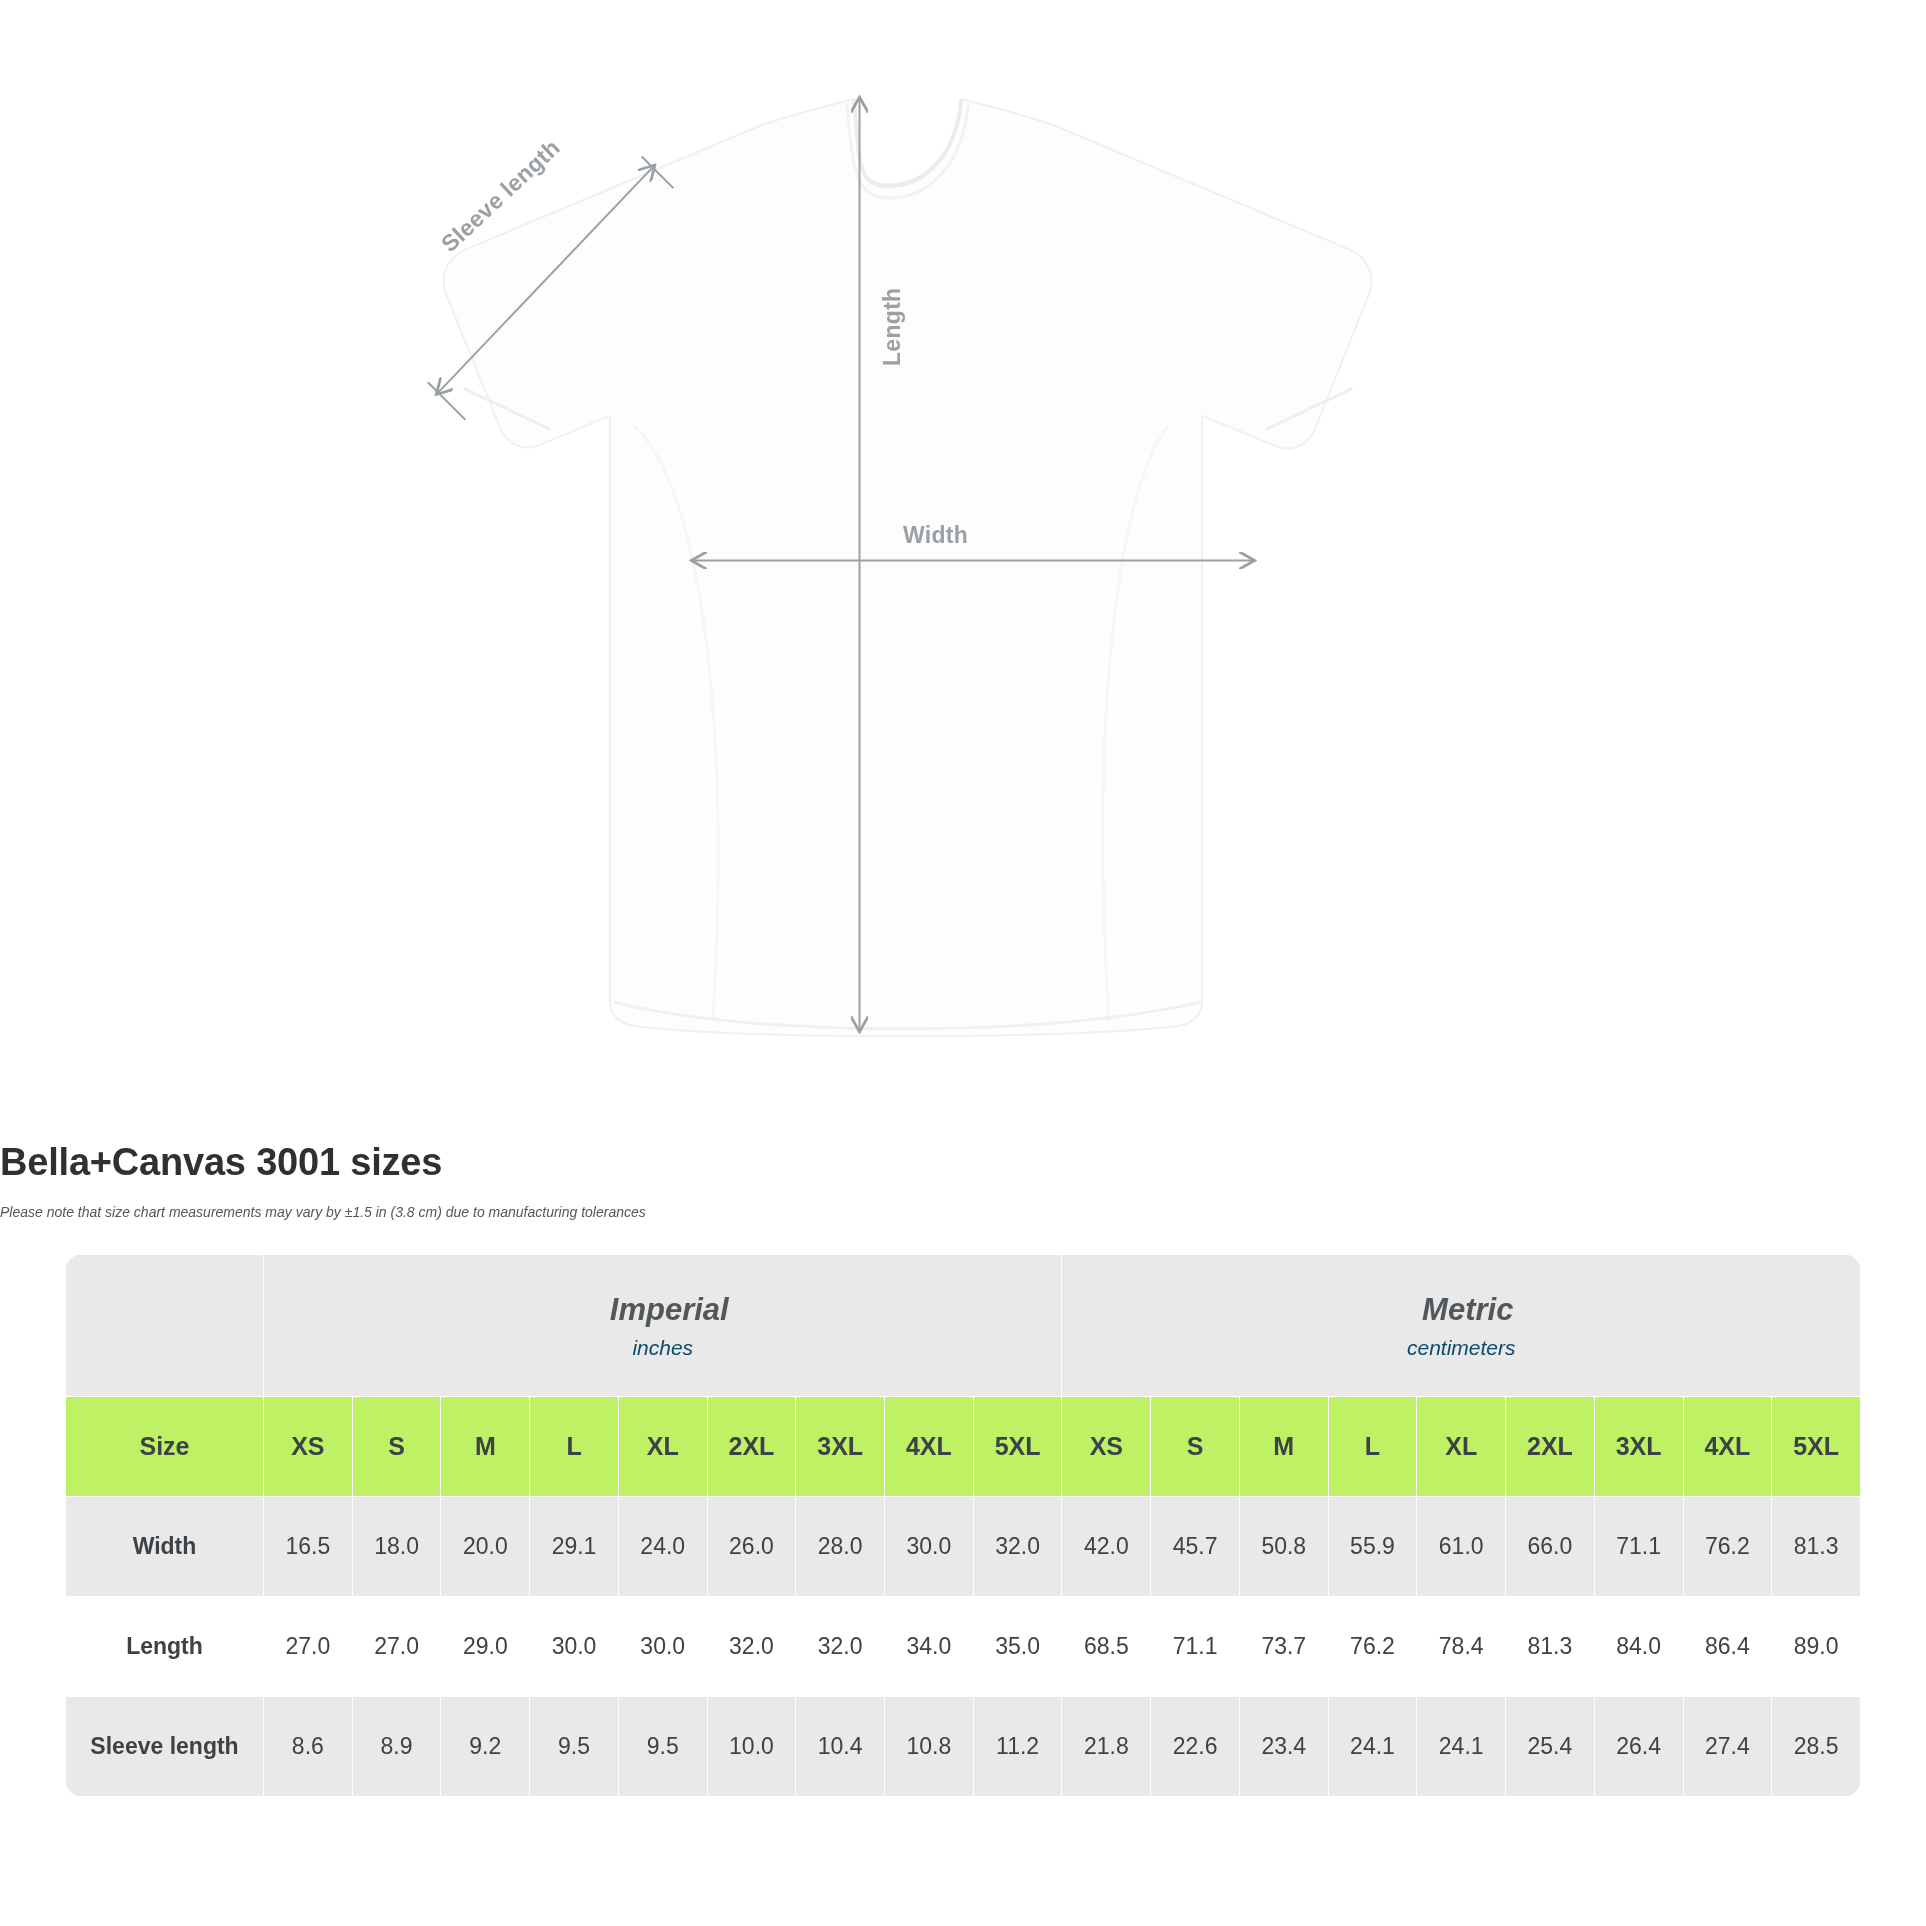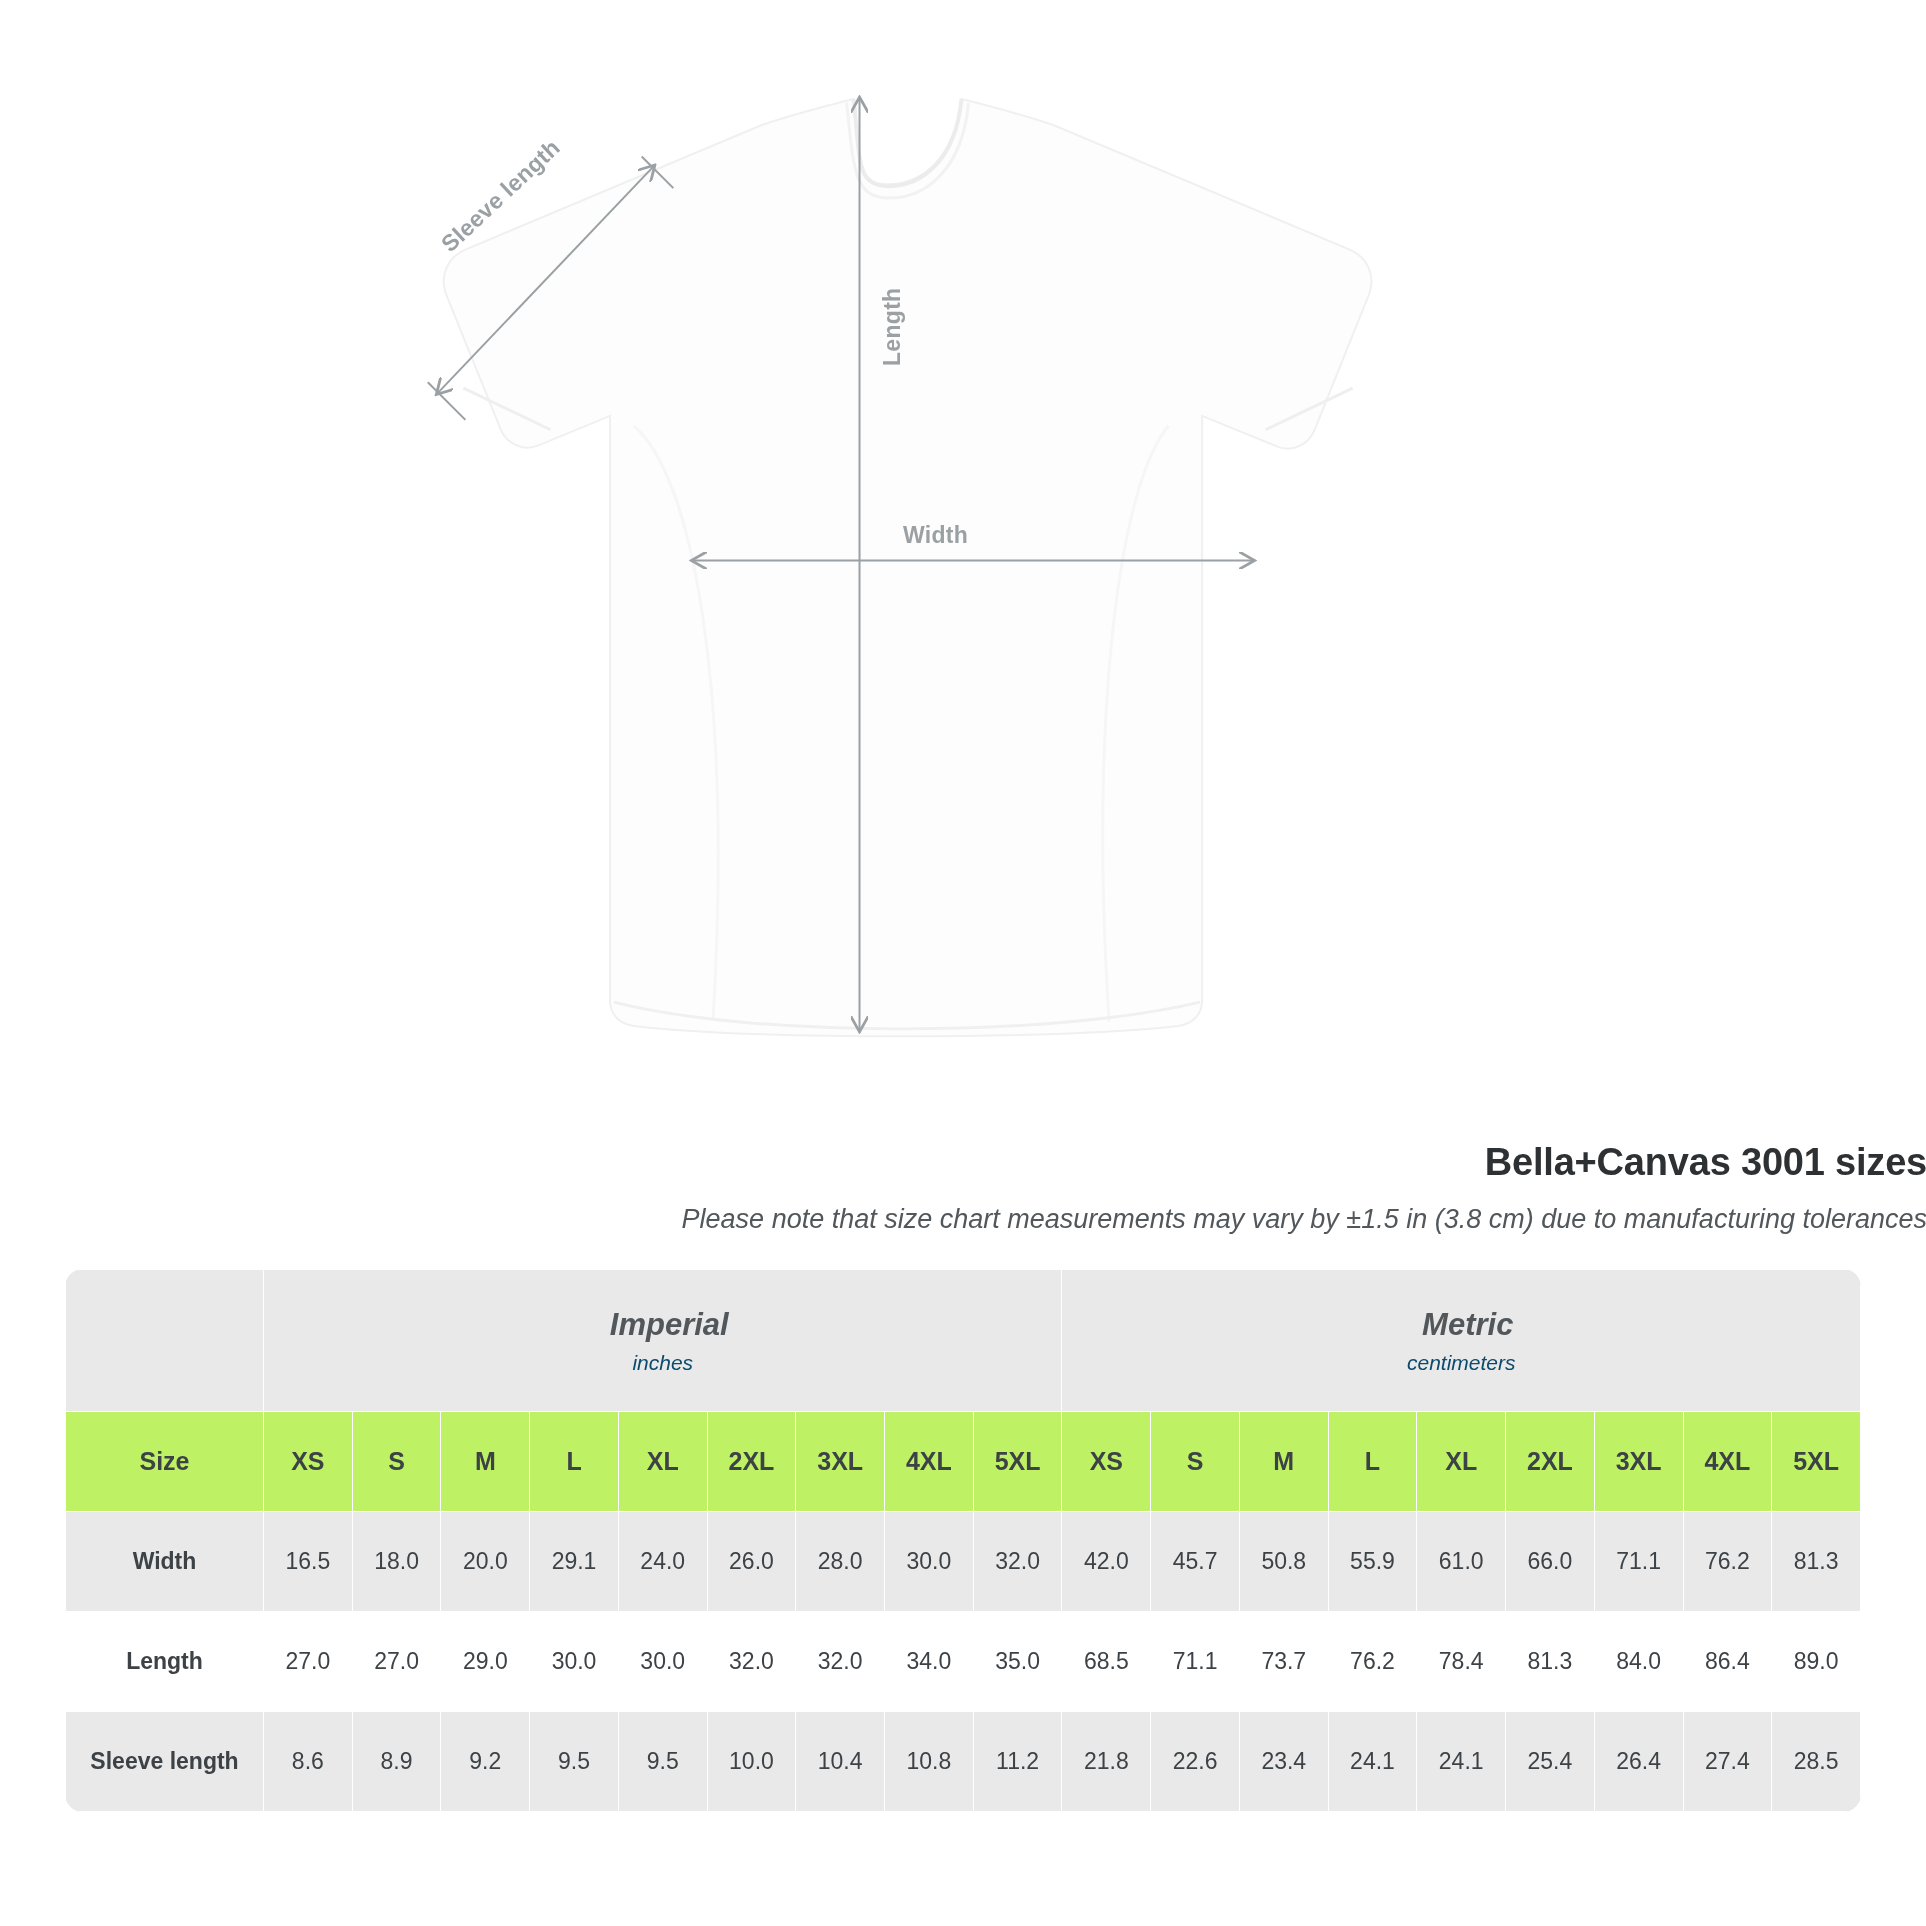--- a/index.html
+++ b/index.html
@@ -51,31 +51,31 @@
     transform: rotate(-90deg);
     transform-origin: left top;
   }
   .label-width {
     left: 903px;
     top: 522px;
   }
 
   
   .title-block {
-    text-align: right;
+    text-align: left;
     margin-top: 22px;
   }
   .chart-title {
     font-size: 38px;
     font-weight: bold;
     color: #2d3134;
     letter-spacing: -0.2px;
   }
   .chart-note {
-    font-size: 27px;
+    font-size: 14px;
     font-style: italic;
     color: #51575b;
     margin-top: 20px;
   }
 
   
   .table-wrap {
     margin: 34px 65px 0 65px;
     width: 1796px;
     border-radius: 18px;

